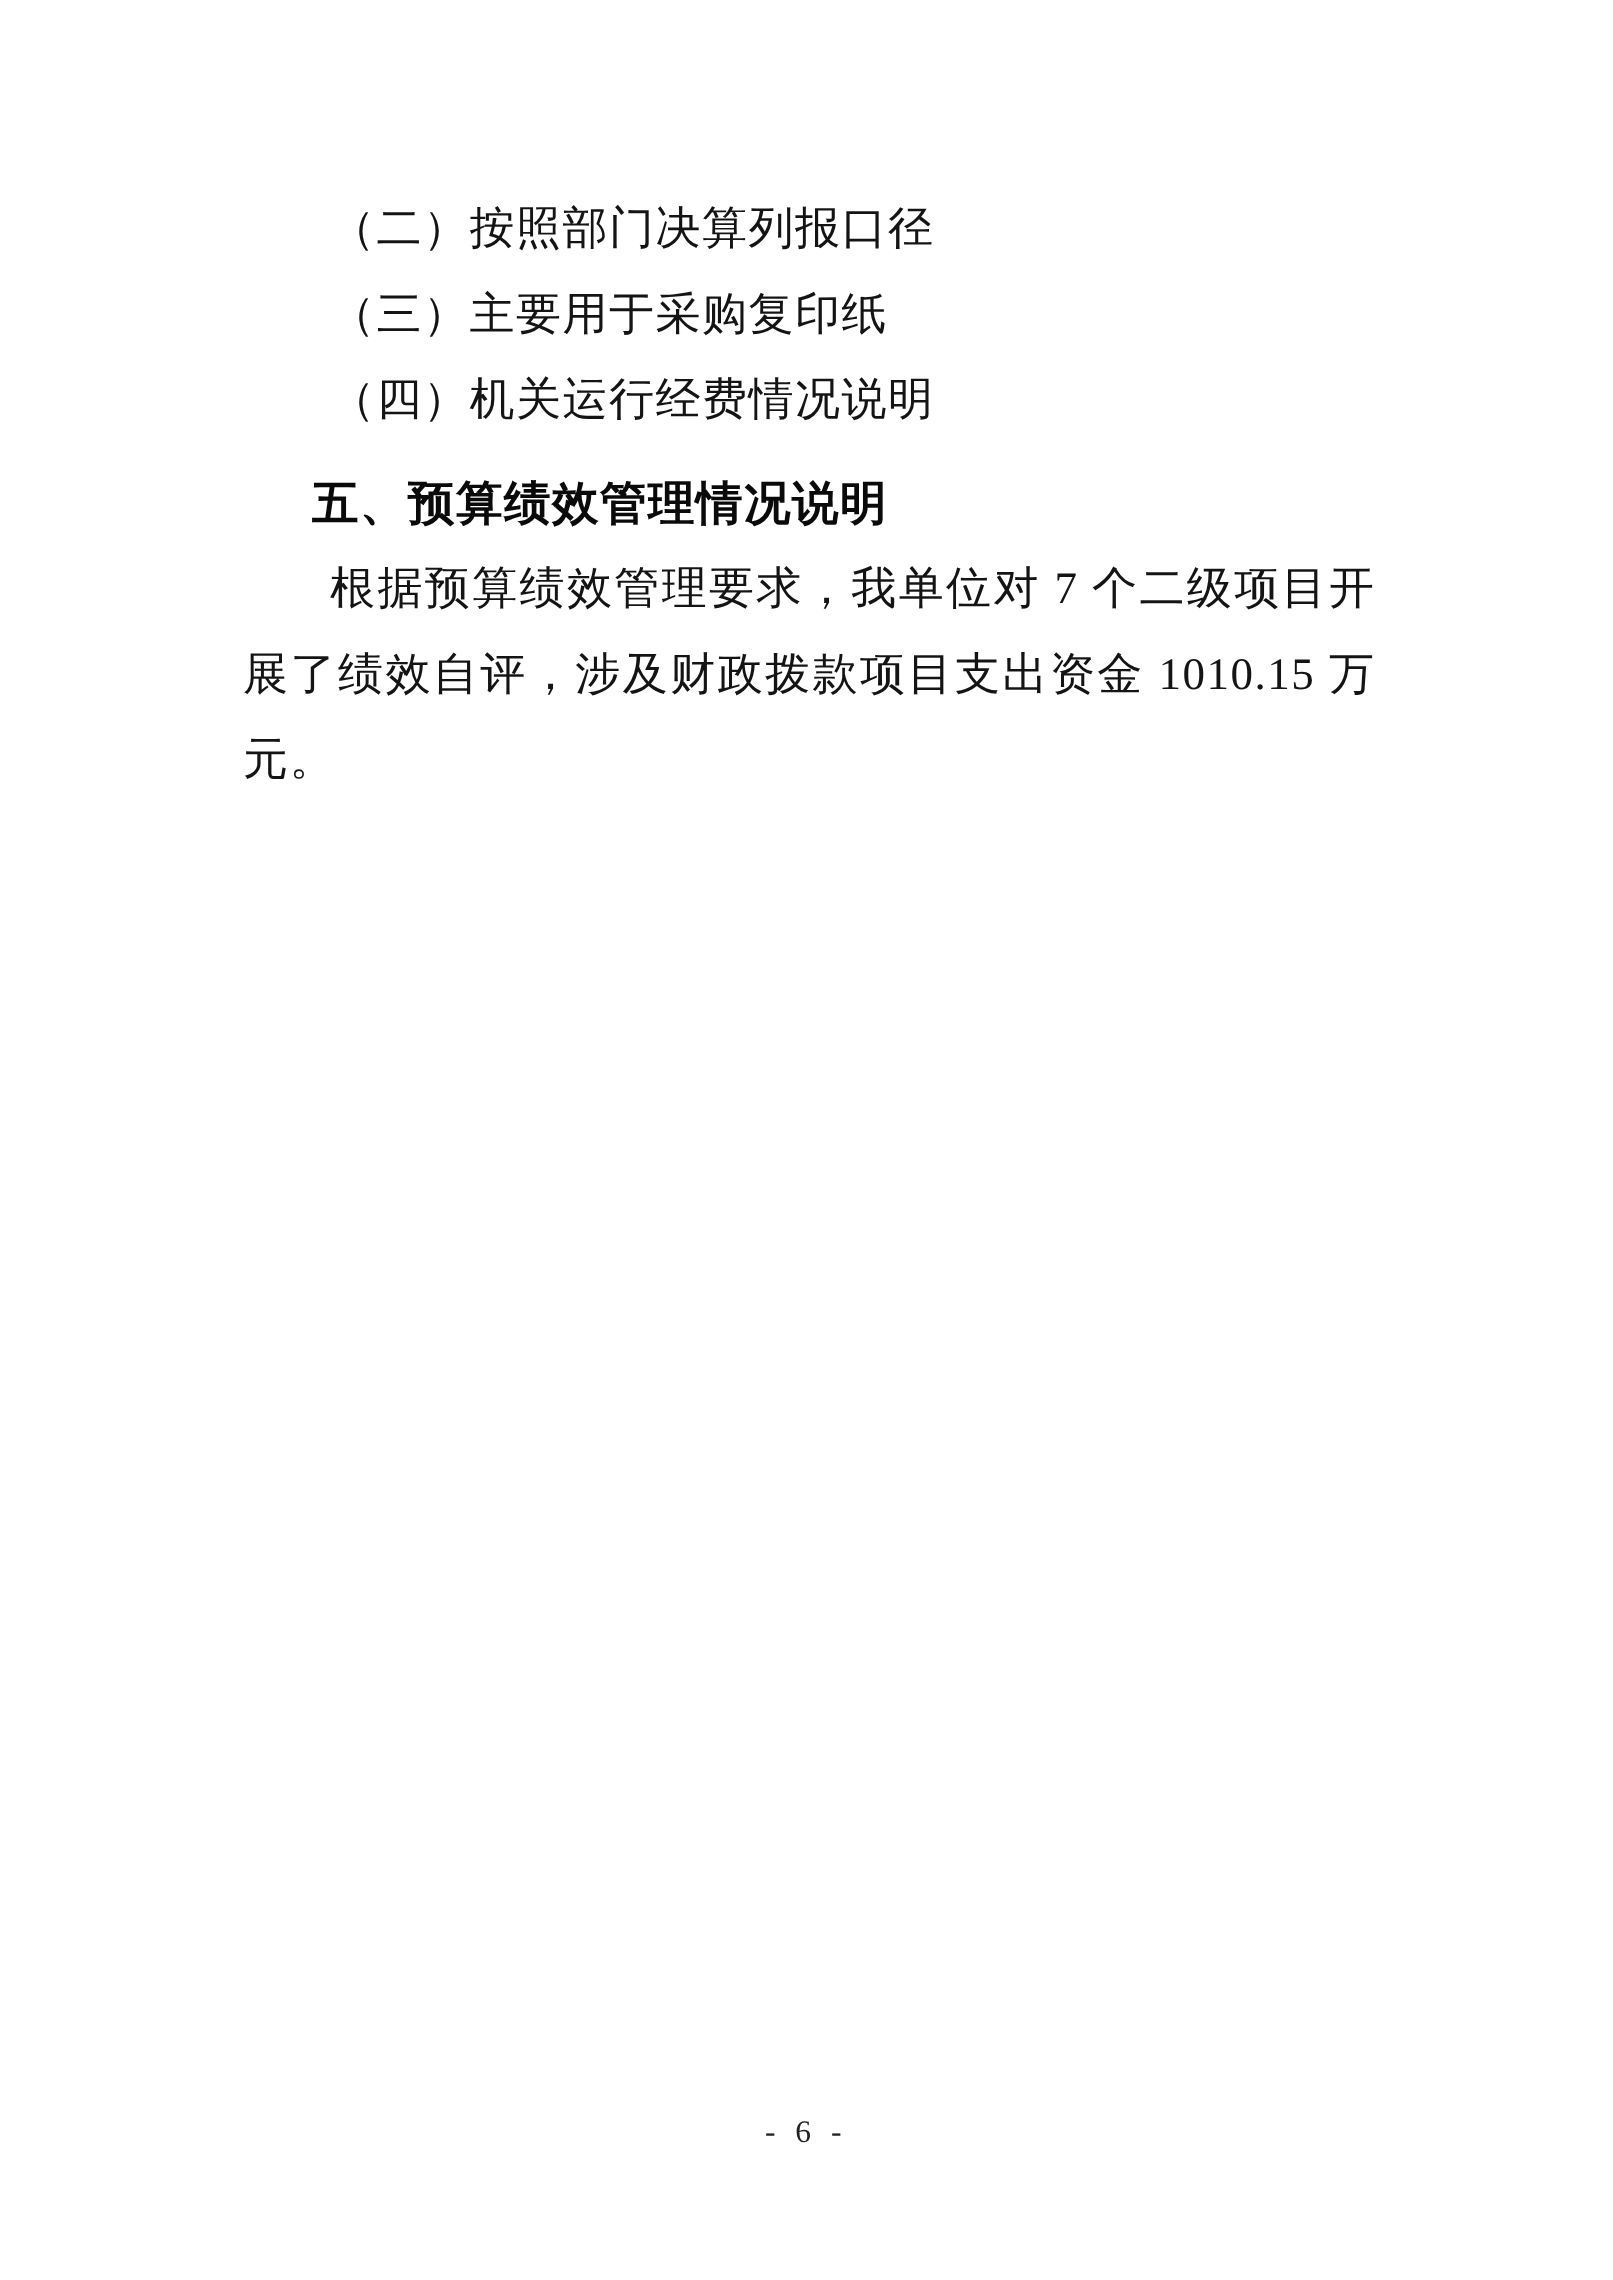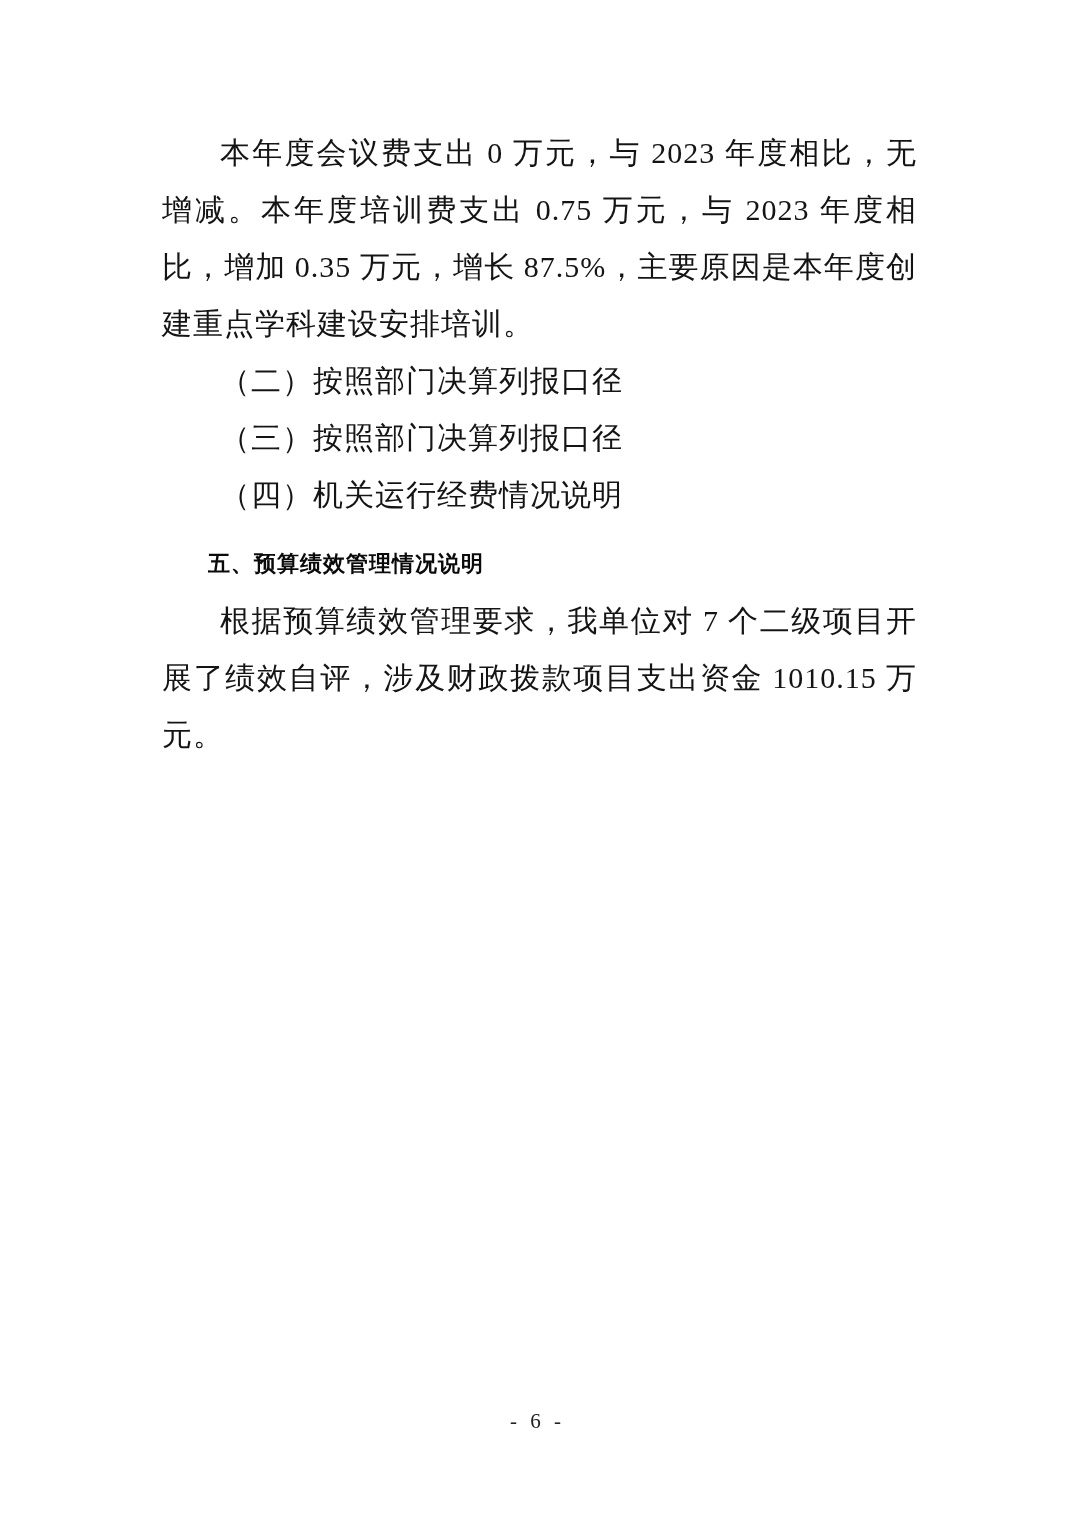--- a/index.html
+++ b/index.html
@@ -30,21 +30,21 @@
     text-align: justify;
     letter-spacing: 1px;
   }
   p.subheading {
     text-align: left;
   }
   p.heading {
     margin: 12px 0 0 0;
     font-family: "Liberation Sans", "DejaVu Sans", sans-serif;
     font-weight: bold;
-    font-size: 22px;
+    font-size: 31px;
     line-height: 57px;
     text-indent: 46px;
     letter-spacing: 1px;
     color: #0a0a0a;
   }
   .footer {
     position: absolute;
     left: 0;
     bottom: 86px;
     width: 100%;
@@ -52,22 +52,21 @@
     font-size: 21px;
     letter-spacing: 4px;
     color: #222222;
   }
 </style>
 </head>
 <body>
 
 <div class="page">
   <div class="content">
-    <p class="body">本年度会议费支出 0 万元，与 2023 年度相比，无增减。本年度培训费支出 0.75 万元，与 2023 年度相比，增加 0.35 万元，增长 87.5%，主要原因是本年度创建重点学科建设安排培训。</p>
     <p class="subheading">（二）按照部门决算列报口径</p>
-    <p class="subheading">（三）按照部门决算列报口径</p>
+    <p class="subheading">（三）主要用于采购复印纸</p>
     <p class="subheading">（四）机关运行经费情况说明</p>
     <p class="heading">五、预算绩效管理情况说明</p>
     <p class="body">根据预算绩效管理要求，我单位对 7 个二级项目开展了绩效自评，涉及财政拨款项目支出资金 1010.15 万元。</p>
   </div>
 
   <div class="footer">- 6 -</div>
 </div>
 
 </body></html>

